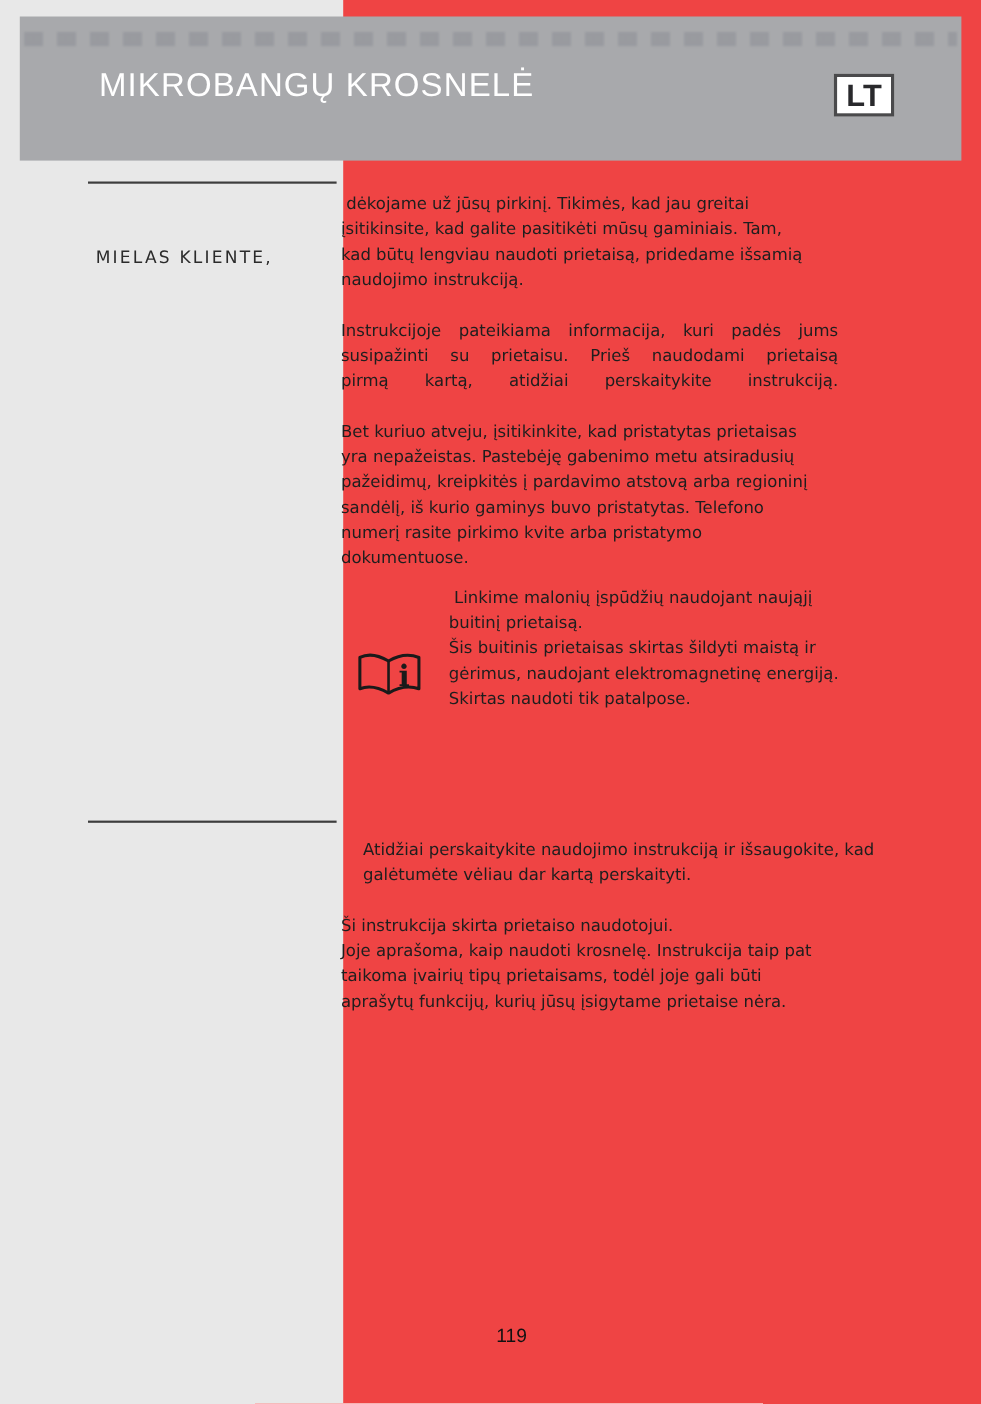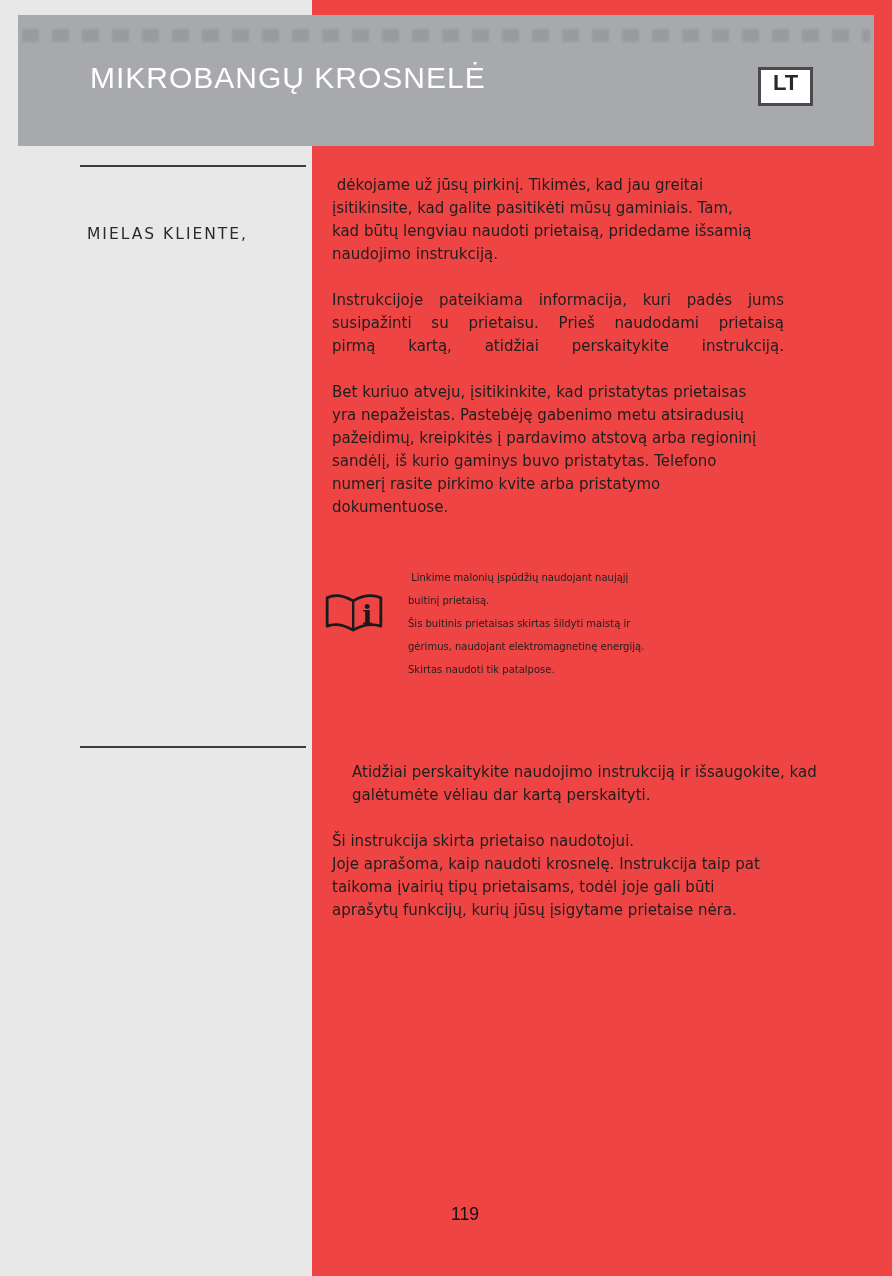--- a/index.html
+++ b/index.html
@@ -55,24 +55,24 @@
     color: var(--title-color);
     white-space: pre;
   }
   .lang-badge {
     position: absolute;
     left: 740px; top: 52px;
     width: 55px; height: 39px;
     background: var(--badge-bg);
     border: 3px solid var(--badge-border);
     display: flex;
-    align-items: flex-start;
+    align-items: center;
     justify-content: center;
     font-family: "Liberation Sans", sans-serif;
-    font-size: 22px;
+    font-size: 28px;
     font-weight: 700;
     color: #29292c;
   }
   .rule {
     position: absolute;
     left: 80px;
     width: 226px;
     height: 2px;
     background: var(--rule);
   }
@@ -85,37 +85,37 @@
     letter-spacing: 2px;
     color: #2b2b2b;
     white-space: pre-line;
     line-height: 24px;
     margin-top: 48px;
   }
   .side-heading-1 { top: 174px; }
   .side-heading-2 { top: 760px; }
   .para {
     position: absolute;
-    left: 332px;
+    left: 310px;
     font-size: 15px;
     line-height: 23px;
     color: var(--text);
     white-space: pre;
   }
   .para.justify {
     white-space: pre-line;
     width: 452px;
     text-align: justify;
     text-align-last: justify;
   }
   .p-greeting { top: 174px; }
   .p-info     { top: 289px; }
   .p-damage   { top: 381px; }
-  .note-text  { position: absolute; left: 408px; top: 566px;
-                font-size: 10px; line-height: 23px; white-space: pre; }
+  .note-text  { position: absolute; left: 408px; top: 532px;
+                font-size: 15px; line-height: 23px; white-space: pre; }
   .p-readkeep { top: 761px; margin-left: 20px; }
   .p-purpose  { top: 830px; }
   .book-icon {
     position: absolute;
     left: 324px; top: 591px;
     width: 60px; height: 45px;
   }
   .page-number {
     position: absolute;
     left: 340px; top: 1204px;

